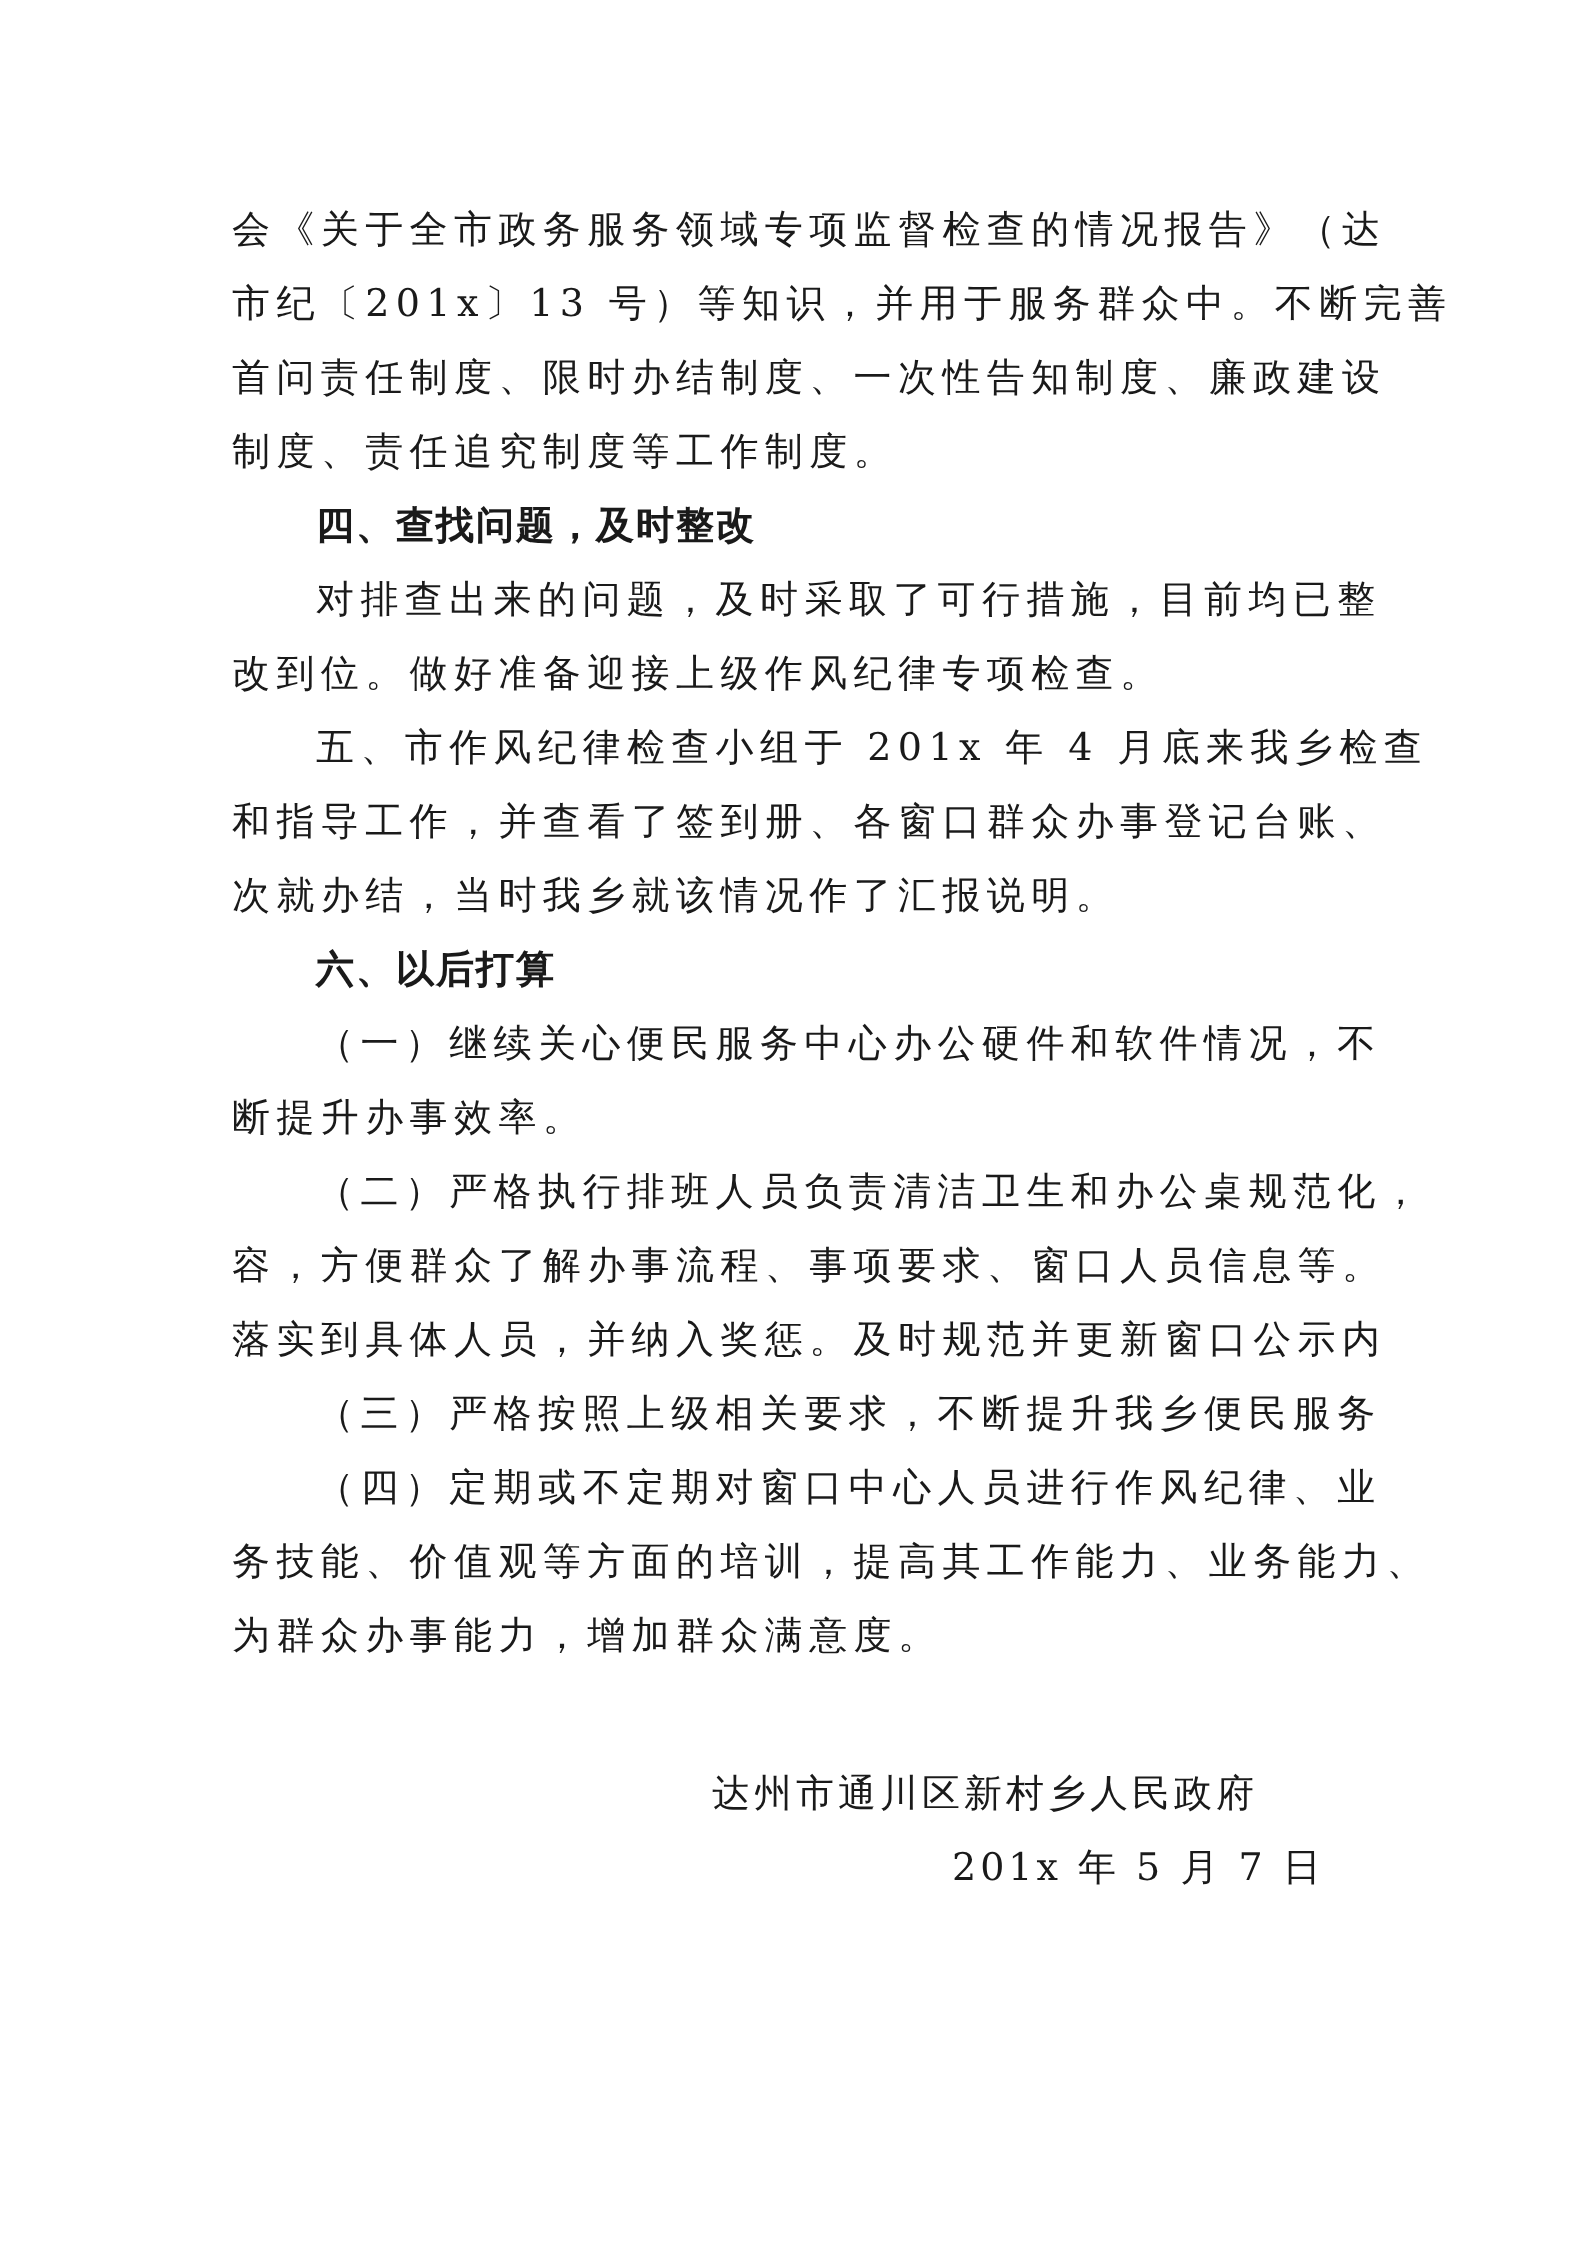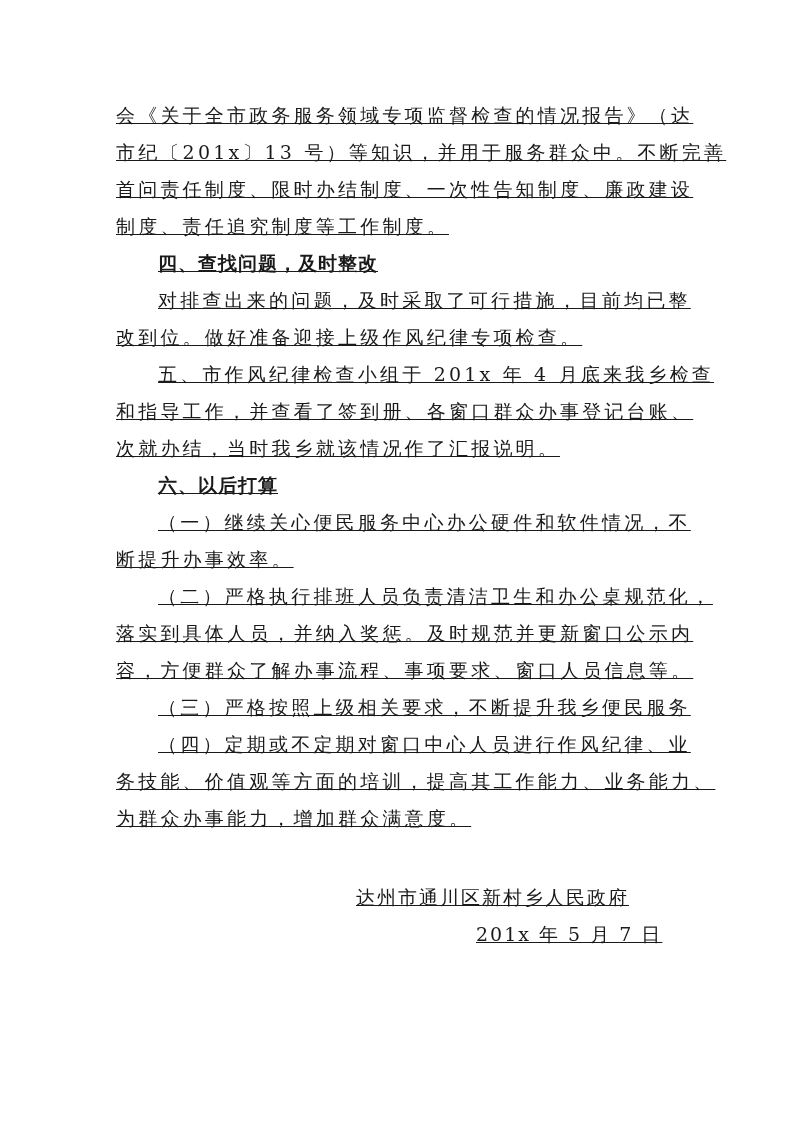--- a/index.html
+++ b/index.html
@@ -4,21 +4,21 @@
   <style>
     html, body { margin: 0; padding: 0; background: #ffffff; }
     body { width: 793px; height: 1122px; position: relative; overflow: hidden; }
     .page {
       position: absolute; left: 116px; top: 97px; width: 560px;
       font-family: "DejaVu Serif", "Liberation Serif", serif;
       font-size: 19px; color: #1a1a1a;
     }
     .line {
       height: 37px; line-height: 37px; white-space: nowrap;
-      letter-spacing: 3.2px; text-align: justify; text-align-last: justify; text-decoration: underline;
+      letter-spacing: 3.2px; text-align: justify; text-align-last: justify;
     }
     .line.last { text-align-last: left; }
     .indent { padding-left: 42px; }
     .heading { font-family: "DejaVu Sans", "Liberation Sans", sans-serif; font-weight: bold; letter-spacing: 1px; text-align-last: left; }
     .sig { text-align-last: left; letter-spacing: 2px; }
     .sig1 { padding-left: 240px; margin-top: 42px; }
     .sig2 { padding-left: 360px; }
   </style>
 </head>
 <body>
@@ -36,22 +36,22 @@
   <div class="line indent">五、市作风纪律检查小组于 201x 年 4 月底来我乡检查</div>
   <div class="line">和指导工作，并查看了签到册、各窗口群众办事登记台账、</div>
   <div class="line last">次就办结，当时我乡就该情况作了汇报说明。</div>
 
   <div class="line indent heading">六、以后打算</div>
 
   <div class="line indent">（一）继续关心便民服务中心办公硬件和软件情况，不</div>
   <div class="line last">断提升办事效率。</div>
 
   <div class="line indent">（二）严格执行排班人员负责清洁卫生和办公桌规范化，</div>
+  <div class="line last">容，方便群众了解办事流程、事项要求、窗口人员信息等。</div>
   <div class="line">落实到具体人员，并纳入奖惩。及时规范并更新窗口公示内</div>
-  <div class="line last">容，方便群众了解办事流程、事项要求、窗口人员信息等。</div>
 
   <div class="line indent">（三）严格按照上级相关要求，不断提升我乡便民服务</div>
 
   <div class="line indent">（四）定期或不定期对窗口中心人员进行作风纪律、业</div>
   <div class="line">务技能、价值观等方面的培训，提高其工作能力、业务能力、</div>
   <div class="line last">为群众办事能力，增加群众满意度。</div>
 
   <div class="line sig sig1">达州市通川区新村乡人民政府</div>
   <div class="line sig sig2">201x 年 5 月 7 日</div>
 </div>

